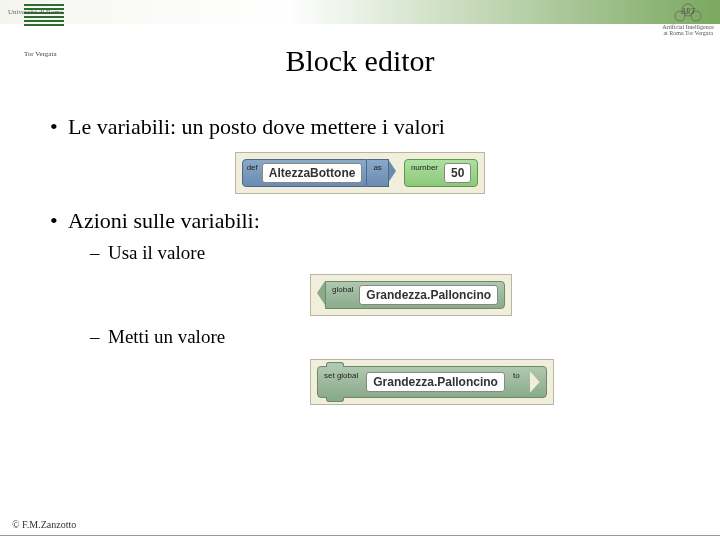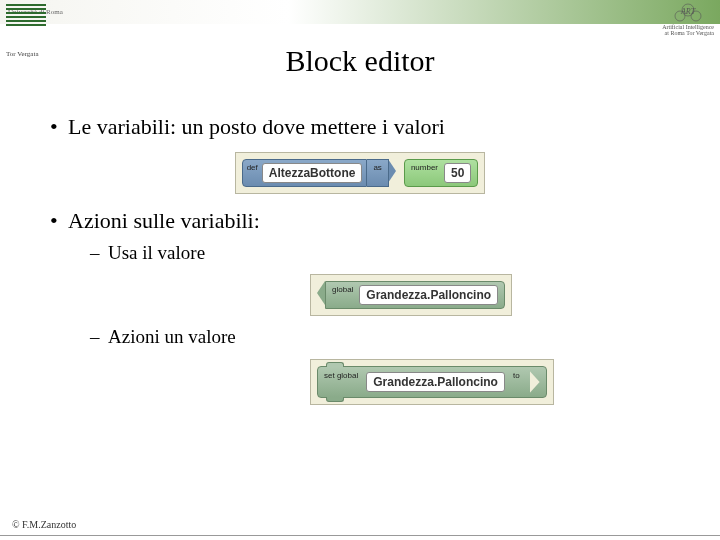--- a/index.html
+++ b/index.html
@@ -4,29 +4,29 @@
 <style>
   * { box-sizing: border-box; margin: 0; padding: 0; }
   html, body { width: 720px; height: 540px; font-family: "Times New Roman", serif; background: #fff; overflow: hidden; }
   .slide { width: 720px; height: 540px; position: relative; }
   .header-band {
     position: absolute; top: 0; left: 0; right: 0; height: 24px;
     background: linear-gradient(90deg, #f5f5f0 0%, #ffffff 40%, #7aa85f 100%);
     display: flex; align-items: center; padding: 0 8px; font-size: 7px; color: #666;
   }
   .logo-left {
-    position: absolute; top: 2px; left: 6px; display: flex; align-items: flex-start;
+    position: absolute; top: 2px; left: 24px; display: flex; align-items: flex-start;
   }
   .stripes {
     width: 40px; height: 26px; display: flex; flex-direction: column; justify-content: space-between; padding: 2px 0;
   }
   .stripes span { height: 2px; background: #2e6b2e; }
   .logo-left-text { font-size: 7px; color: #444; margin-top: 22px; }
   .logo-right {
-    position: absolute; top: 2px; right: 6px; text-align: right; font-size: 6px; color: #555;
+    position: absolute; top: 2px; right: 6px; text-align: center; font-size: 6px; color: #555;
   }
   .logo-right svg { display: block; margin: 0 auto; }
   .title {
     position: absolute; top: 44px; left: 0; right: 0; text-align: center;
     font-size: 30px; color: #000;
   }
   .content {
     position: absolute; top: 100px; left: 50px; right: 50px;
     font-size: 22px; color: #000;
   }
@@ -180,21 +180,21 @@
           <div class="block-get">
             <span class="tiny-label">global</span>
             <span class="field">Grandezza.Palloncino</span>
           </div>
         </div>
       </div>
     </div>
 
     <div class="bullet2">
       <span class="dash">–</span>
-      <span>Azioni un valore</span>
+      <span>Metti un valore</span>
     </div>
 
     <div class="img-wrap right">
       <div class="block-img">
         <div class="block-row">
           <div class="block-set">
             <div class="tab-top"></div>
             <div class="tab-bot"></div>
             <span class="tiny-label">set global</span>
             <span class="field">Grandezza.Palloncino</span>

